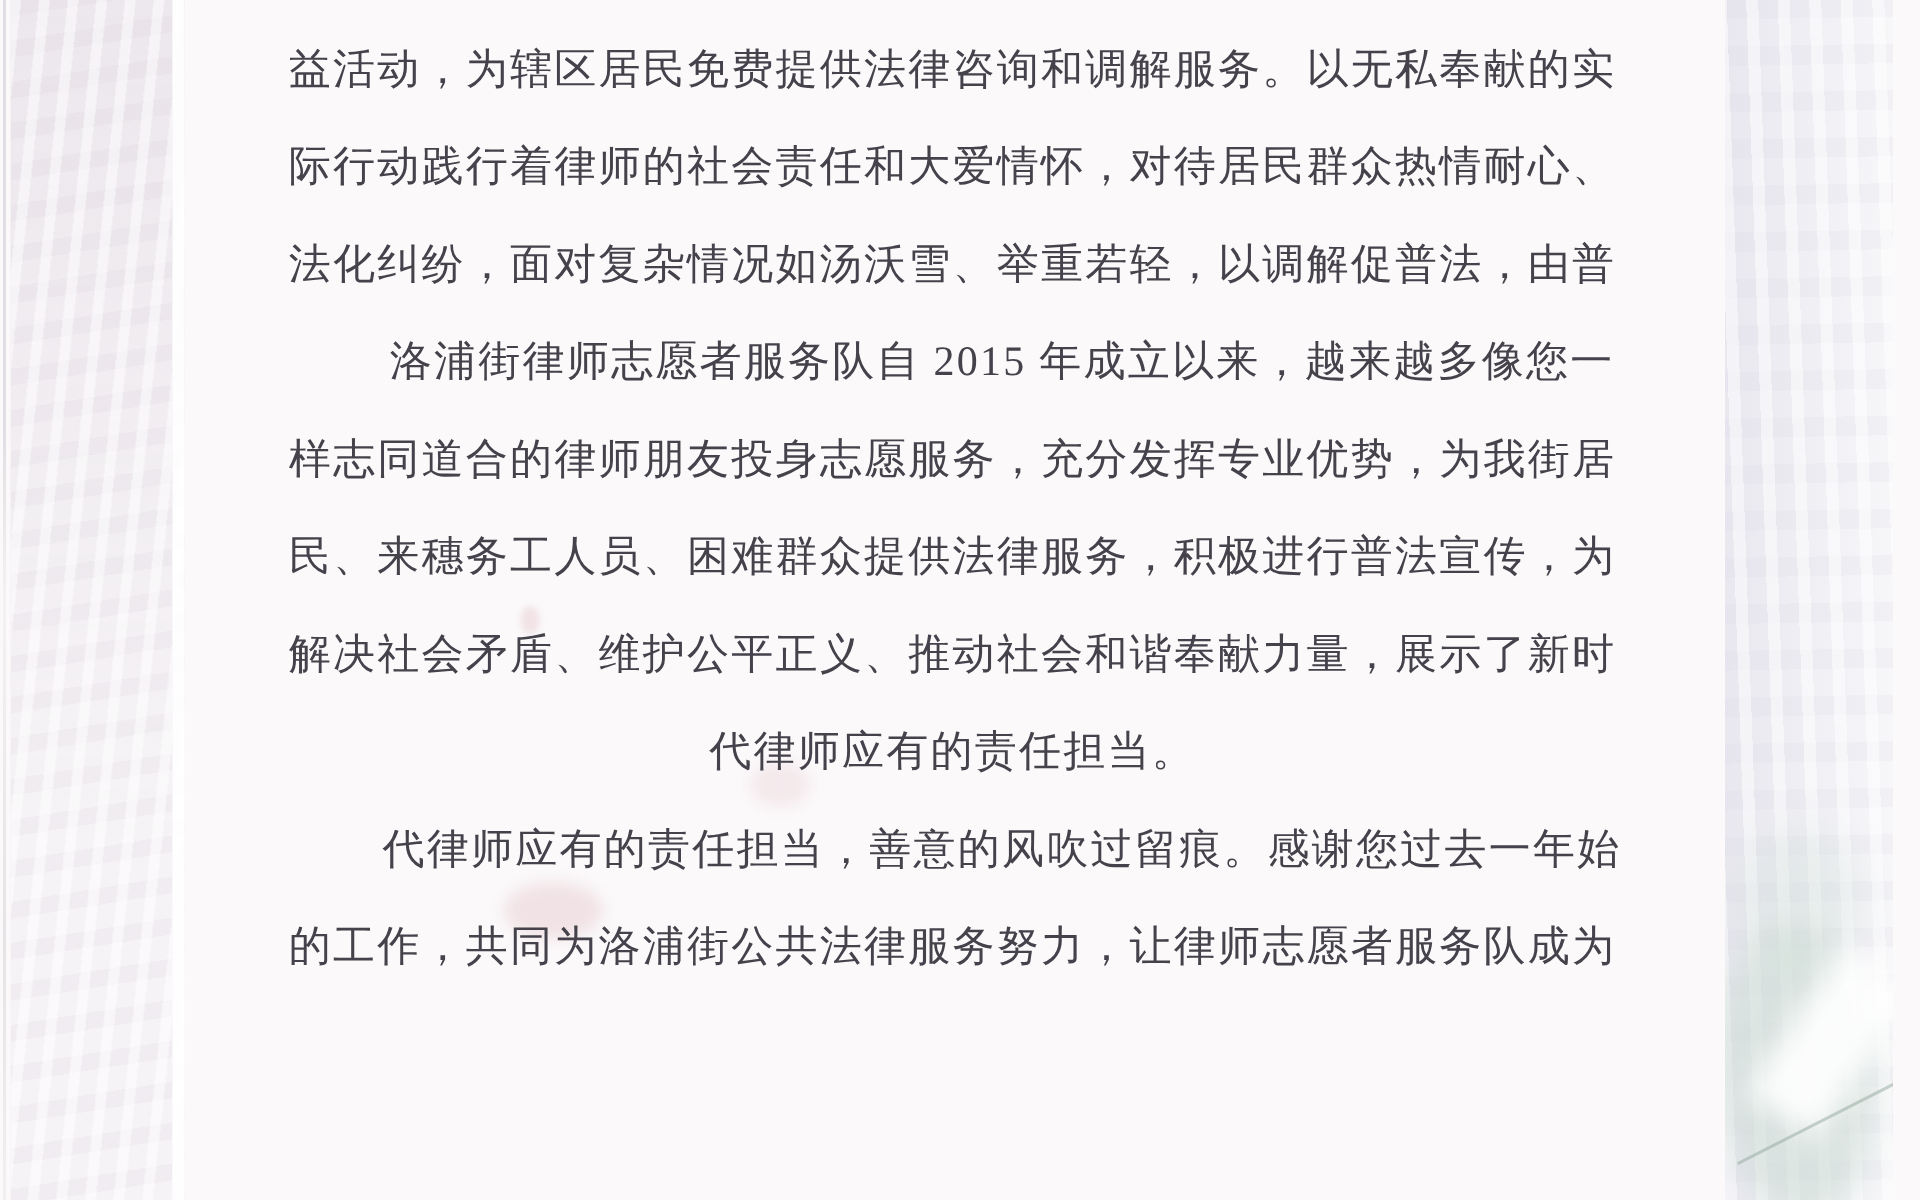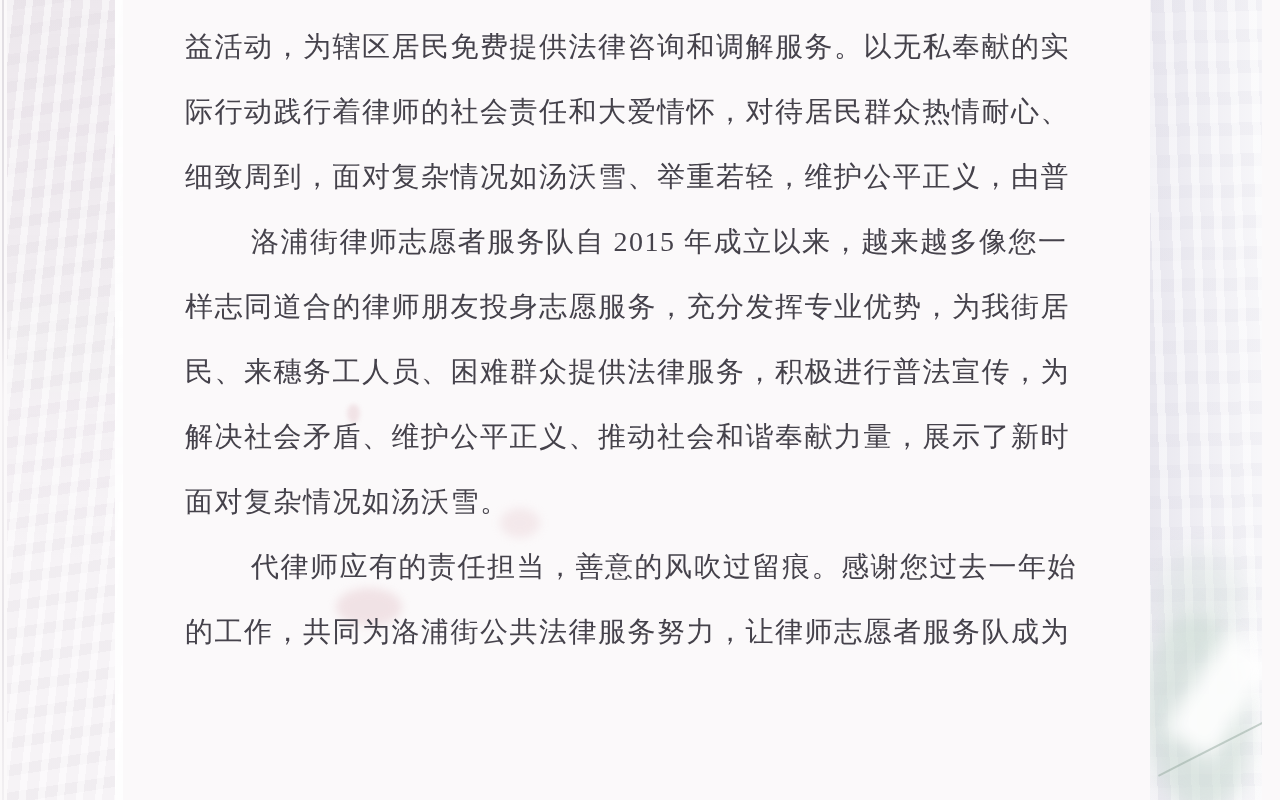--- a/index.html
+++ b/index.html
@@ -101,21 +101,21 @@
     left: 185px; top: 14px;
     width: 900px;
     color: #45424b; 
     font-size: 28px;
     letter-spacing: 1.5px;
   }
   .line {
     height: 65px;
     line-height: 65px;
     white-space: nowrap;
-    text-align: left;
+    text-align: center;
   }
   .line--indent { padding-left: 66px; }
 </style>
 </head>
 <body>
 
 <div class="page" style="background-color: rgb(251, 249, 250);">
 
   <div class="edge-line"></div>
 
@@ -128,23 +128,23 @@
     <div class="smudge-crease"></div>
   </div>
 
   <div class="stain stain-1" style="background-color: rgb(227, 195, 201);"></div>
   <div class="stain stain-2" style="background-color: rgb(227, 195, 201);"></div>
   <div class="stain stain-3" style="background-color: rgb(227, 195, 201);"></div>
 
   <div class="letter-body" style="color: rgb(69, 66, 75);">
     <div class="line">益活动，为辖区居民免费提供法律咨询和调解服务。以无私奉献的实</div>
     <div class="line">际行动践行着律师的社会责任和大爱情怀，对待居民群众热情耐心、</div>
-    <div class="line">细致周到，面对复杂情况如汤沃雪、举重若轻，维护公平正义，由普</div>
+    <div class="line">法化纠纷，面对复杂情况如汤沃雪、举重若轻，以调解促普法，由普</div>
     <div class="line line--indent">洛浦街律师志愿者服务队自 2015 年成立以来，越来越多像您一</div>
     <div class="line">样志同道合的律师朋友投身志愿服务，充分发挥专业优势，为我街居</div>
     <div class="line">民、来穗务工人员、困难群众提供法律服务，积极进行普法宣传，为</div>
     <div class="line">解决社会矛盾、维护公平正义、推动社会和谐奉献力量，展示了新时</div>
-    <div class="line">面对复杂情况如汤沃雪。</div>
+    <div class="line">代律师应有的责任担当。</div>
     <div class="line line--indent">代律师应有的责任担当，善意的风吹过留痕。感谢您过去一年始</div>
     <div class="line">的工作，共同为洛浦街公共法律服务努力，让律师志愿者服务队成为</div>
   </div>
 
 </div>
 
 </body></html>

